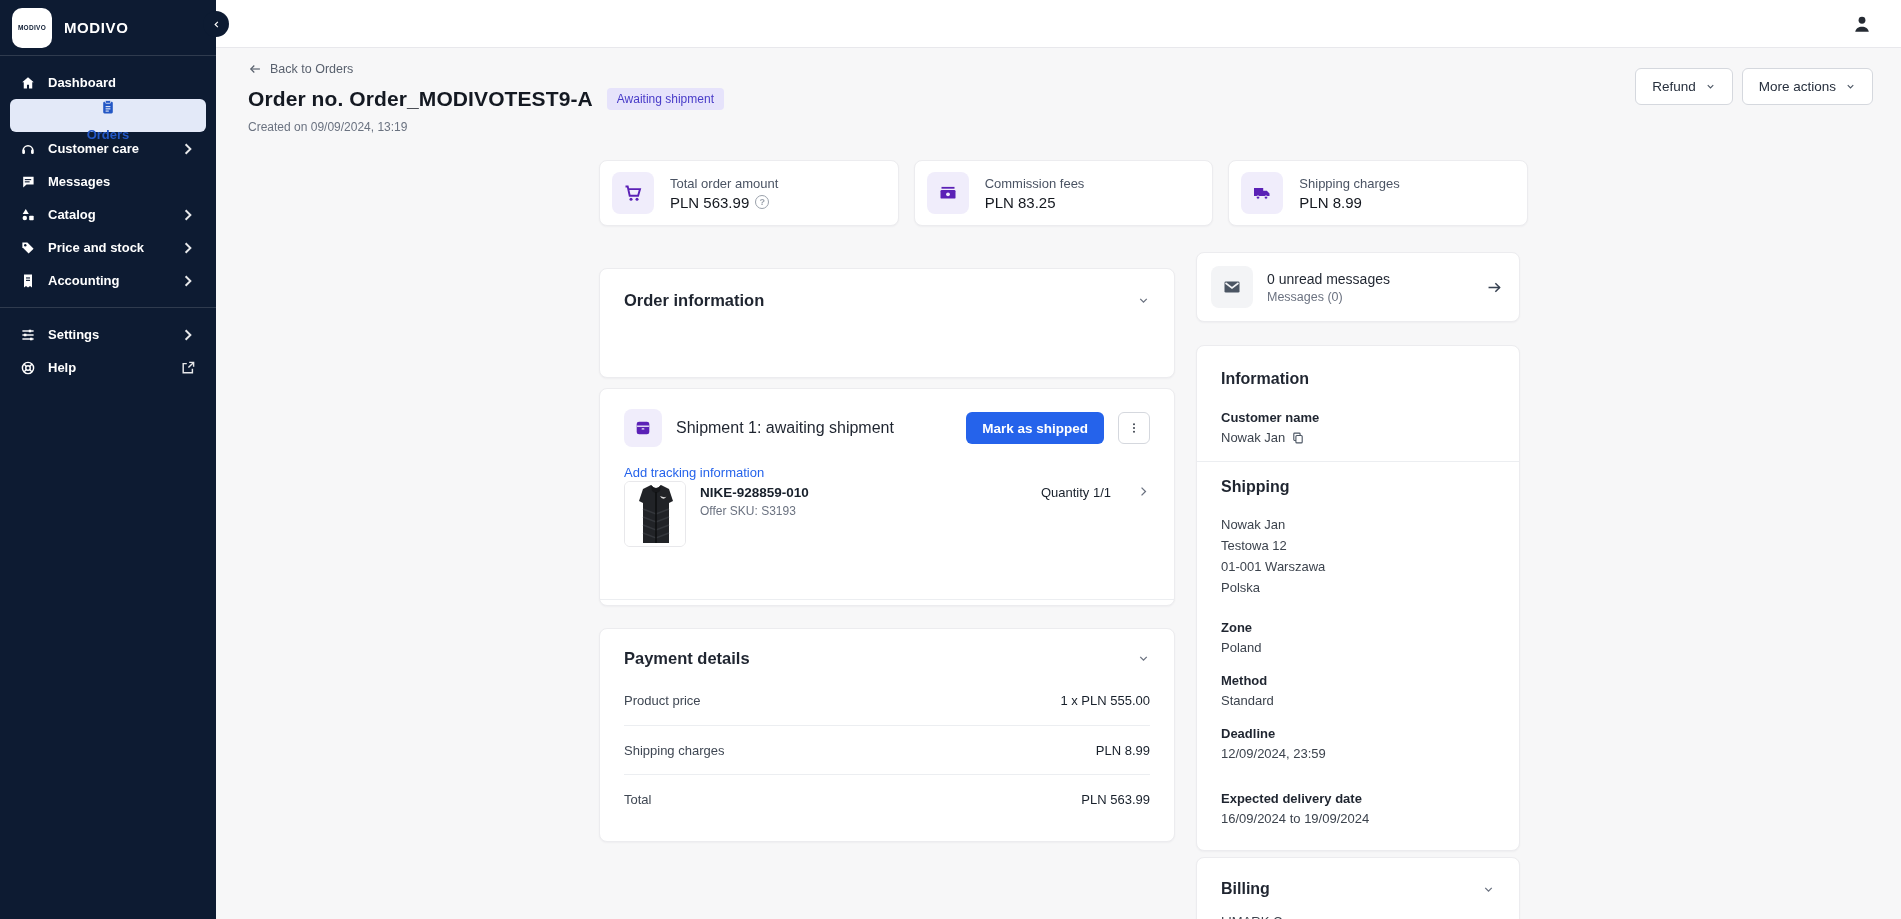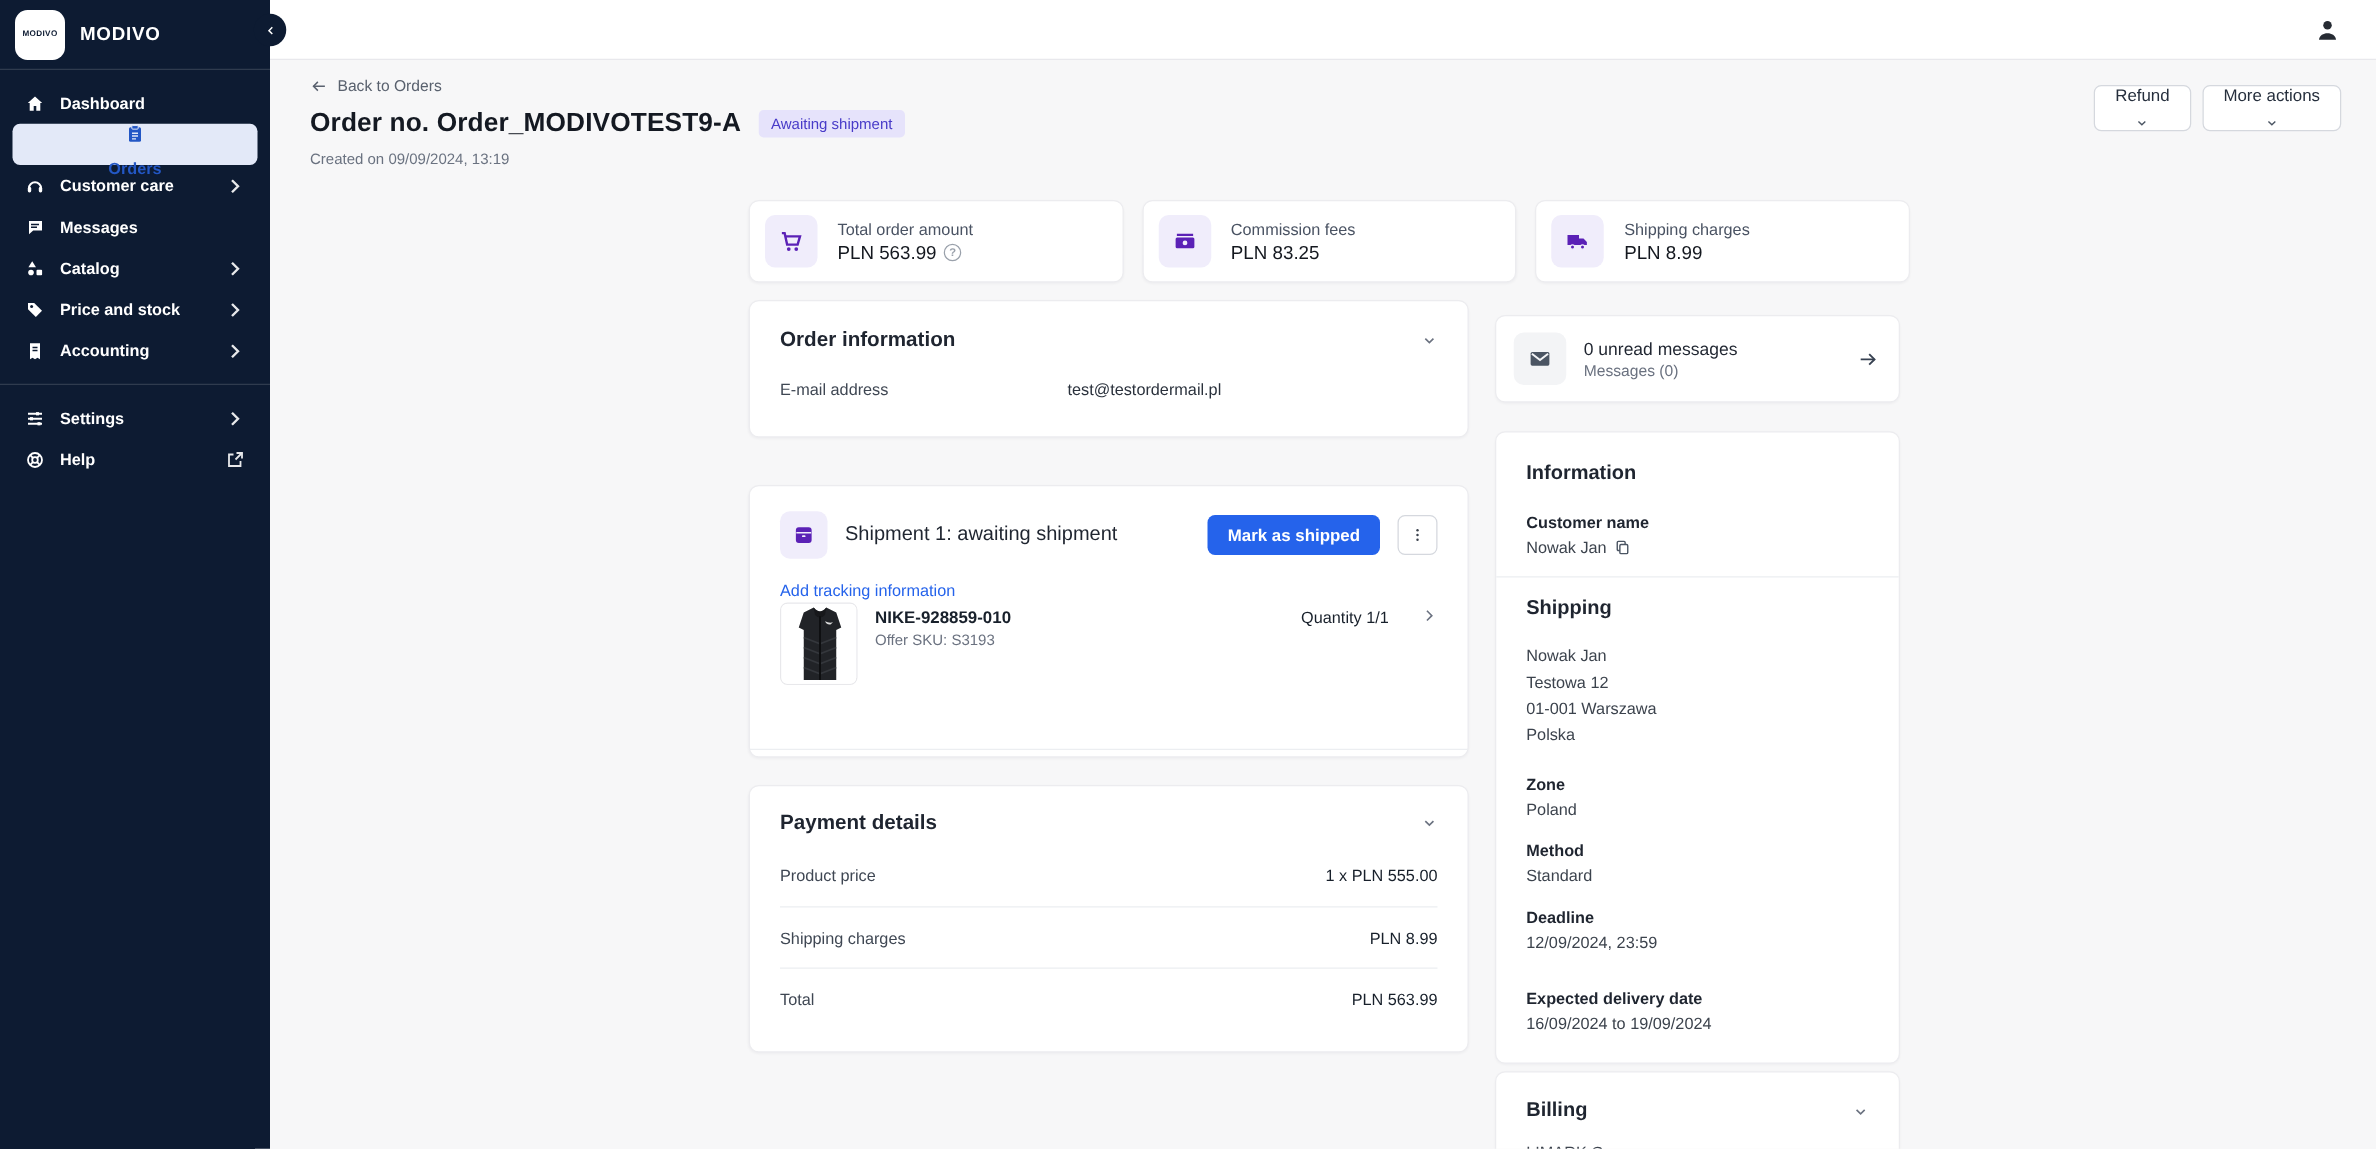--- a/index.html
+++ b/index.html
@@ -31,37 +31,37 @@
   .main { position:absolute; left:216px; top:48px; right:0; bottom:0; background:#f7f7f8; overflow:hidden; }
 
   .page-header { position:absolute; left:32px; top:14px; }
   .back-link { display:flex; align-items:center; gap:8px; color:#59616e; font-size:12.5px; cursor:pointer; }
   .title-row { display:flex; align-items:center; gap:14px; margin-top:11px; }
   .page-title { font-size:21px; font-weight:700; color:#141922; letter-spacing:.1px; }
   .status-badge { background:#e6e3fb; color:#483bc8; font-size:12px; font-weight:500; padding:4px 10px; border-radius:4px;text-align:center; }
   .created { margin-top:9px; font-size:12px; color:#6a7280; }
 
   .header-actions { position:absolute; right:28px; top:20px; display:flex; gap:9px; }
-  .btn-outline { display:flex; align-items:center; gap:9px; background:#fff; border:1px solid #d5d8de; border-radius:6px; height:37px; padding:0 16px; font-size:13.5px; color:#262f3d; font-weight:500; cursor:pointer; font-family:inherit;flex-direction:column; }
+  .btn-outline { display:flex; align-items:center; gap:9px; background:#fff; border:1px solid #d5d8de; border-radius:6px; height:37px; padding:0 16px; font-size:13.5px; color:#262f3d; font-weight:500; cursor:pointer; font-family:inherit; }
   .btn-outline svg { color:#4b5563; }
 
   .card { background:#fff; border:1px solid #ececef; border-radius:8px; box-shadow:0 1px 2px rgba(16,24,40,.04); position:absolute; }
 
   
   .stat-row { position:absolute; left:383px; top:112px; width:929px; display:flex; gap:15px;align-items:flex-end; }
   .stat-card { position:relative; flex:1; height:66px; background:#fff; border:1px solid #ececef; border-radius:8px; box-shadow:0 1px 2px rgba(16,24,40,.04); display:flex; align-items:center; gap:16px; padding:0 16px 0 12px; }
   .icon-tile { width:42px; height:42px; border-radius:8px; display:flex; align-items:center; justify-content:center; flex:none; }
   .tile-purple { background:#f0edfb; color:#5b21b6; }
   .tile-gray { background:#f3f4f6; color:#4b5563; }
   .stat-label { font-size:13px; color:#4a5363; }
   .stat-value { font-size:15px; color:#14181f; font-weight:500; margin-top:3px; display:flex; align-items:center; gap:6px; }
   .q-circle { width:14px; height:14px; border:1.3px solid #9aa1ab; border-radius:50%; color:#9aa1ab; font-size:9px; font-weight:700; display:inline-flex; align-items:center; justify-content:center; cursor:pointer; }
 
   
-  .order-info-card { left:383px; top:192px; width:576px; height:110px; padding:22px 24px; }
+  .order-info-card { left:383px; top:220px; width:576px; height:110px; padding:22px 24px; }
   .card-head { display:flex; align-items:center; justify-content:space-between; }
   .card-title { font-size:16.5px; font-weight:600; color:#1f2530; }
   .chev-down { color:#6b7280; cursor:pointer; display:flex; }
   .kv-row { display:flex; margin-top:22px; font-size:13px; }
   .kv-row .k { width:230px; color:#3f4753; }
   .kv-row .v { color:#2a313c; }
 
   
   .messages-card { left:980px; top:204px; width:324px; height:70px; display:flex; align-items:center; gap:14px; padding:0 16px 0 14px; cursor:pointer; }
   .msg-title { font-size:14px; color:#1f2530; font-weight:500; }
@@ -367,24 +367,20 @@
   </div>
 
   <div class="card order-info-card">
     <div class="card-head">
       <span class="card-title">Order information</span>
       <span class="chev-down">
           <svg width="13" height="13" viewBox="0 0 20 20">
             <path d="M5 7.5l5 5 5-5" fill="none" stroke="currentColor" stroke-width="2"></path>
           </svg>
         </span>
-    </div>
-    <div class="kv-row">
-      <span class="k">E-mail address</span>
-      <span class="v">test@testordermail.pl</span>
     </div>
   </div>
 
   <div class="card messages-card">
     <span class="icon-tile tile-gray">
       <svg width="20" height="20" viewBox="0 0 20 20">
           <rect x="2.5" y="4.5" width="15" height="11" rx="1.3" fill="currentColor"></rect>
           <path d="M3.5 6 10 11l6.5-5" fill="none" stroke="#f3f4f6" stroke-width="1.6"></path>
         </svg>
     </span>

